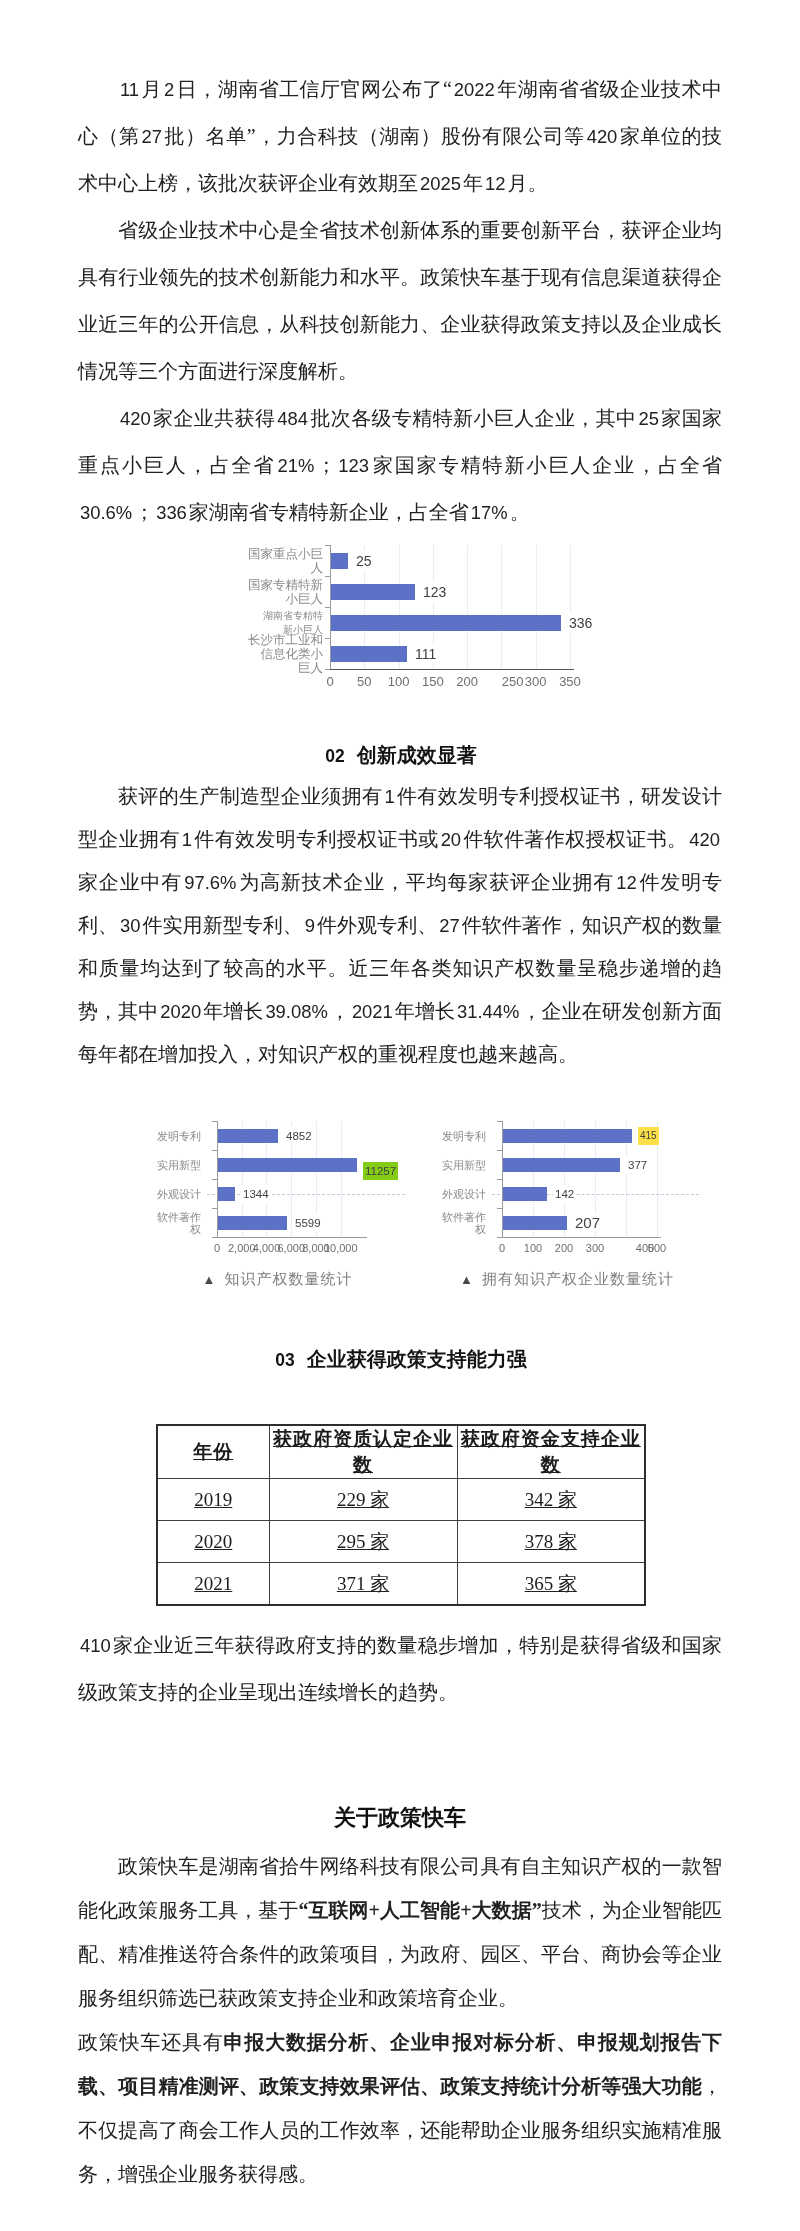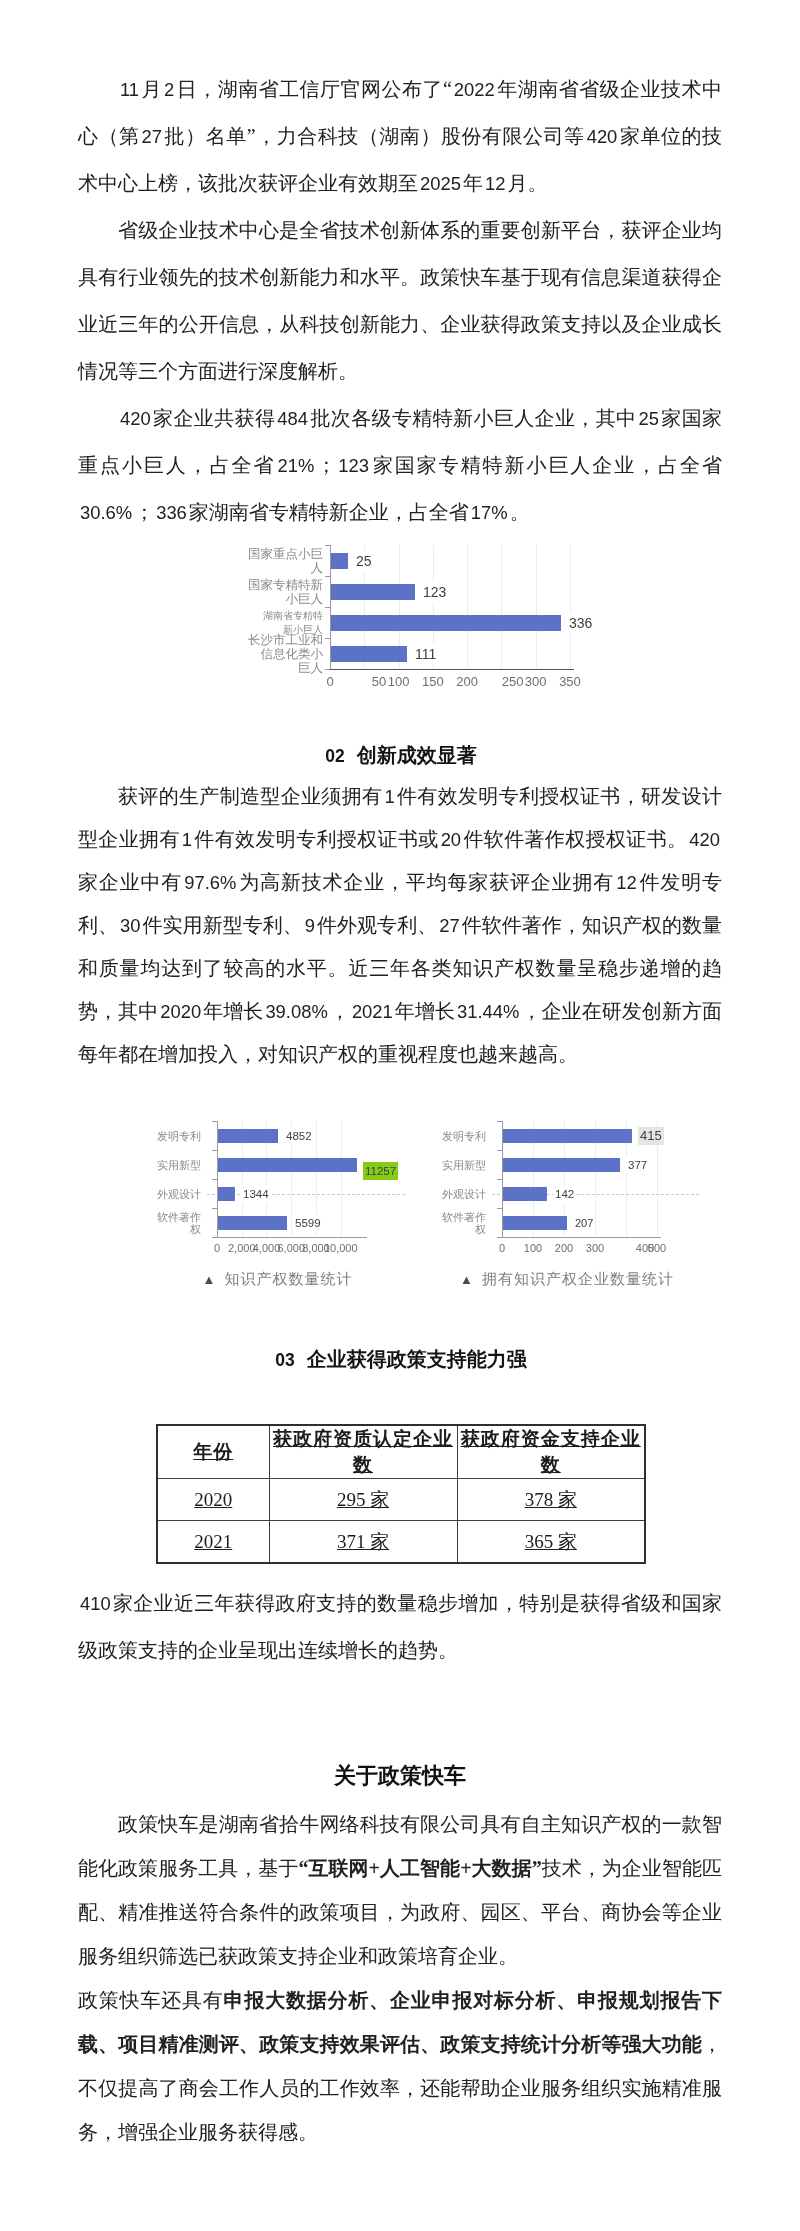--- a/index.html
+++ b/index.html
@@ -58,21 +58,21 @@
     <p id="p1" class="para indent wrap-latin"><span class="lat">11</span>月<span class="lat">2</span>日，湖南省工信厅官网公布了“<span class="lat">2022</span>年湖南省省级企业技术中心（第<span class="lat">27</span>批）名单”，力合科技（湖南）股份有限公司等<span class="lat">420</span>家单位的技术中心上榜，该批次获评企业有效期至<span class="lat">2025</span>年<span class="lat">12</span>月。</p>
     <p id="p2" class="para indent wrap-latin">省级企业技术中心是全省技术创新体系的重要创新平台，获评企业均具有行业领先的技术创新能力和水平。政策快车基于现有信息渠道获得企业近三年的公开信息，从科技创新能力、企业获得政策支持以及企业成长情况等三个方面进行深度解析。</p>
 
 
     <p id="p3" class="para indent wrap-latin"><span class="lat">420</span>家企业共获得<span class="lat">484</span>批次各级专精特新小巨人企业，其中<span class="lat">25</span>家国家重点小巨人，占全省<span class="lat">21%</span>；<span class="lat">123</span>家国家专精特新小巨人企业，占全省<span class="lat">30.6%</span>；<span class="lat">336</span>家湖南省专精特新企业，占全省<span class="lat">17%</span>。</p>
 
     <div id="chart1-block">
       <div id="chart1" class="chart" style="width: 388px; height: 150px;">
           <div style="position: absolute; left: 78px; top: 129px; width: 44px; text-align: center; font-size: 13px; color: rgb(110, 110, 110);">0</div>
           <div style="position: absolute; left: 134.286px; top: 0px; width: 1px; height: 124px; background: rgb(232, 236, 246);"></div>
-          <div style="position: absolute; left: 112.286px; top: 129px; width: 44px; text-align: right; font-size: 13px; color: rgb(110, 110, 110);">50</div>
+          <div style="position: absolute; left: 112.286px; top: 129px; width: 44px; text-align: center; font-size: 13px; color: rgb(110, 110, 110);">50</div>
           <div style="position: absolute; left: 168.571px; top: 0px; width: 1px; height: 124px; background: rgb(232, 236, 246);"></div>
           <div style="position: absolute; left: 146.571px; top: 129px; width: 44px; text-align: center; font-size: 13px; color: rgb(110, 110, 110);">100</div>
           <div style="position: absolute; left: 202.857px; top: 0px; width: 1px; height: 124px; background: rgb(232, 236, 246);"></div>
           <div style="position: absolute; left: 180.857px; top: 129px; width: 44px; text-align: center; font-size: 13px; color: rgb(110, 110, 110);">150</div>
           <div style="position: absolute; left: 237.143px; top: 0px; width: 1px; height: 124px; background: rgb(232, 236, 246);"></div>
           <div style="position: absolute; left: 215.143px; top: 129px; width: 44px; text-align: center; font-size: 13px; color: rgb(110, 110, 110);">200</div>
           <div style="position: absolute; left: 271.429px; top: 0px; width: 1px; height: 124px; background: rgb(232, 236, 246);"></div>
           <div style="position: absolute; left: 249.429px; top: 129px; width: 44px; text-align: right; font-size: 13px; color: rgb(110, 110, 110);">250</div>
           <div style="position: absolute; left: 305.714px; top: 0px; width: 1px; height: 124px; background: rgb(232, 236, 246);"></div>
           <div style="position: absolute; left: 283.714px; top: 129px; width: 44px; text-align: center; font-size: 13px; color: rgb(110, 110, 110);">300</div>
@@ -164,30 +164,30 @@
             <div style="position: absolute; left: 57px; right: 0px; top: 72.5px; border-top: 1px dashed rgb(198, 201, 214); height: 0px;"></div>
             <div style="position: absolute; left: 67px; top: 0px; width: 1px; height: 116px; background: rgb(154, 154, 154);"></div>
             <div style="position: absolute; left: 62px; top: 0px; width: 5px; height: 1px; background: rgb(154, 154, 154);"></div>
             <div style="position: absolute; left: 62px; top: 29px; width: 5px; height: 1px; background: rgb(154, 154, 154);"></div>
             <div style="position: absolute; left: 62px; top: 58px; width: 5px; height: 1px; background: rgb(154, 154, 154);"></div>
             <div style="position: absolute; left: 62px; top: 87px; width: 5px; height: 1px; background: rgb(154, 154, 154);"></div>
             <div style="position: absolute; left: 62px; top: 116px; width: 5px; height: 1px; background: rgb(154, 154, 154);"></div>
             <div style="position: absolute; left: 67px; top: 116px; width: 159px; height: 1px; background: rgb(154, 154, 154);"></div>
             <div style="position: absolute; left: 0px; top: 0px; width: 51px; height: 29px; display: flex; align-items: center; justify-content: flex-end; text-align: right; font-size: 11px; line-height: 12px; color: rgb(138, 138, 138); white-space: pre-line;">发明专利</div>
             <div style="position: absolute; left: 68px; top: 7.5px; width: 129px; height: 14px; background: rgb(91, 114, 199); z-index: 1;"></div>
-            <div style="position: absolute; left: 203px; top: 5.5px; height: 18px; display: flex; align-items: center; font-size: 13px; color: rgb(64, 64, 64); background: #e5e5e5; padding: 0px 2px; z-index: 1;">415</div>
+            <div style="position: absolute; left: 203px; top: 5.5px; height: 18px; display: flex; align-items: center; font-size: 10px; color: rgb(64, 64, 64); background: #fde047; padding: 0px 2px; z-index: 1;">415</div>
             <div style="position: absolute; left: 0px; top: 29px; width: 51px; height: 29px; display: flex; align-items: center; justify-content: flex-end; text-align: right; font-size: 11px; line-height: 12px; color: rgb(138, 138, 138); white-space: pre-line;">实用新型</div>
             <div style="position: absolute; left: 68px; top: 36.5px; width: 117px; height: 14px; background: rgb(91, 114, 199); z-index: 1;"></div>
             <div style="position: absolute; left: 191px; top: 34.5px; height: 18px; display: flex; align-items: center; font-size: 11.5px; color: rgb(64, 64, 64); background: rgb(255, 255, 255); padding: 0px 2px; z-index: 1;">377</div>
             <div style="position: absolute; left: 0px; top: 58px; width: 51px; height: 29px; display: flex; align-items: center; justify-content: flex-end; text-align: right; font-size: 11px; line-height: 12px; color: rgb(138, 138, 138); white-space: pre-line;">外观设计</div>
             <div style="position: absolute; left: 68px; top: 65.5px; width: 44px; height: 14px; background: rgb(91, 114, 199); z-index: 1;"></div>
             <div style="position: absolute; left: 118px; top: 63.5px; height: 18px; display: flex; align-items: center; font-size: 11.5px; color: rgb(64, 64, 64); background: rgb(255, 255, 255); padding: 0px 2px; z-index: 1;">142</div>
             <div style="position: absolute; left: 0px; top: 87px; width: 51px; height: 29px; display: flex; align-items: center; justify-content: flex-end; text-align: right; font-size: 11px; line-height: 12px; color: rgb(138, 138, 138); white-space: pre-line;">软件著作权</div>
             <div style="position: absolute; left: 68px; top: 94.5px; width: 64px; height: 14px; background: rgb(91, 114, 199); z-index: 1;"></div>
-            <div style="position: absolute; left: 138px; top: 92.5px; height: 18px; display: flex; align-items: center; font-size: 11px; color: rgb(64, 64, 64); background: rgb(255, 255, 255); padding: 0px 2px; z-index: 1;">207</div>
+            <div style="position: absolute; left: 138px; top: 92.5px; height: 18px; display: flex; align-items: center; font-size: 15px; color: rgb(64, 64, 64); background: rgb(255, 255, 255); padding: 0px 2px; z-index: 1;">207</div>
           </div>
         <div class="chart-caption">
           <span class="tri">▲</span><span>拥有知识产权企业数量统计</span>
         </div>
       </div>
     </div>
 
     <h2 id="h03" class="section-heading wrap-latin"><span class="sec-num"><span class="lat">03</span></span><span>企业获得政策支持能力强</span></h2>
 
     <div id="table-block">
@@ -199,20 +199,25 @@
           </colgroup>
         <thead>
             <tr>
               <th>年份</th>
               <th>获政府资质认定企业数</th>
               <th>获政府资金支持企业数</th>
             </tr>
           </thead>
         <tbody>
             <tr>
+              <td>2019</td>
+              <td>229 家</td>
+              <td>342 家</td>
+            </tr>
+            <tr>
               <td>2020</td>
               <td>295 家</td>
               <td>378 家</td>
             </tr>
             <tr>
               <td>2021</td>
               <td>371 家</td>
               <td>365 家</td>
             </tr>
           </tbody>

